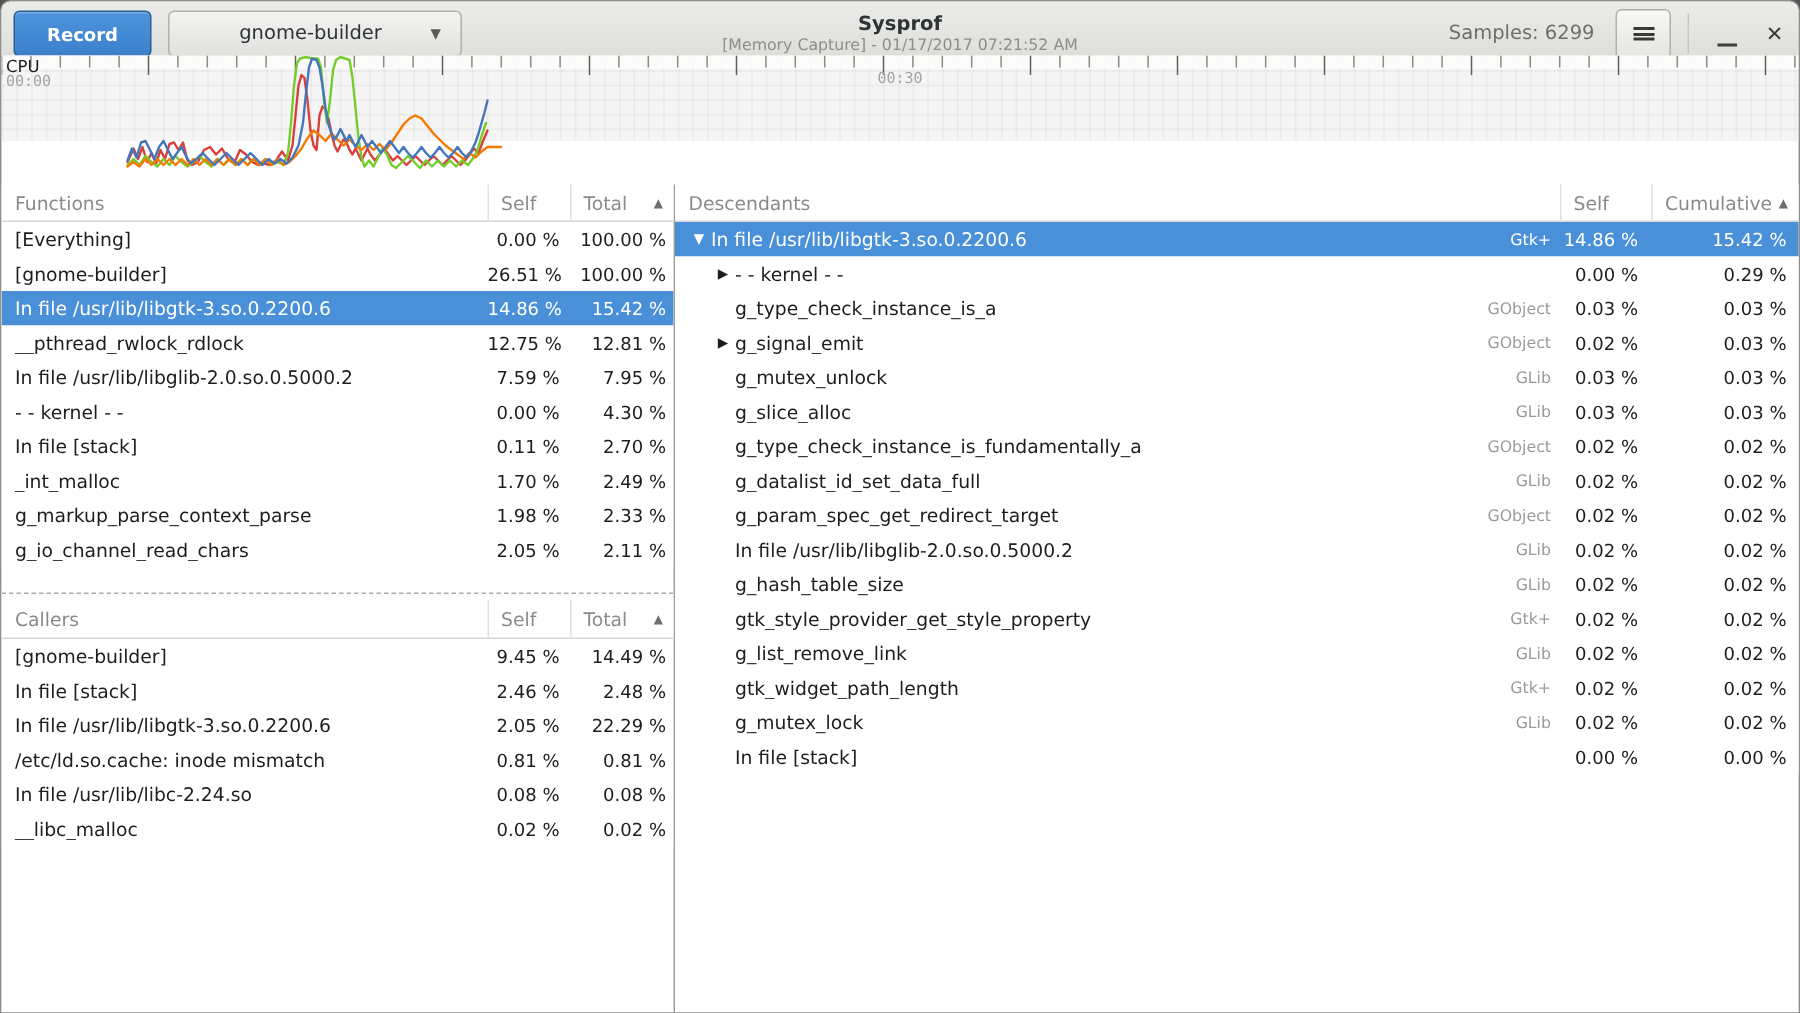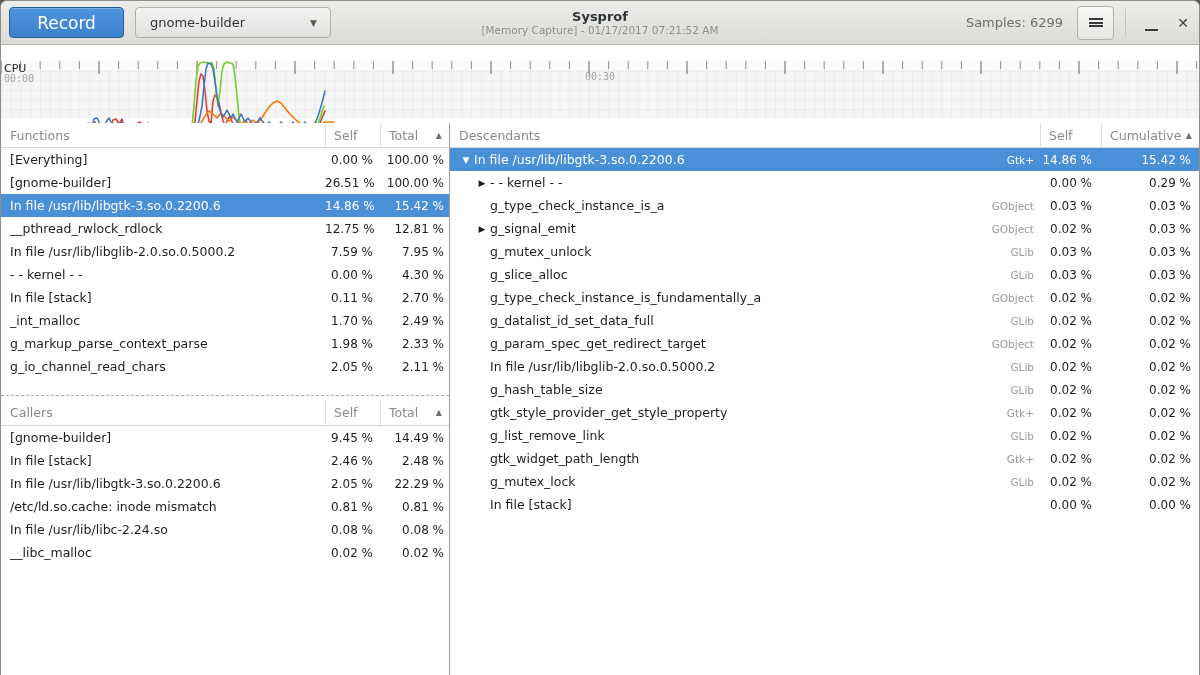--- a/index.html
+++ b/index.html
@@ -11,33 +11,34 @@
     border-radius:7px 7px 0 0; overflow:hidden;
   }
   
   .titlebar {
     position:absolute; top:0; left:0; right:0; height:44px;
     background:linear-gradient(#ececea,#dbdbd8);
     border-bottom:1px solid #b4b4b0;
     display:flex; align-items:center;
   }
   .record-btn {
-    margin-left:8px; width:115px; height:31px; border-radius:4px;
+    margin-left:8px; width:92px; height:31px; border-radius:4px;
     background:linear-gradient(#4d94dc,#3c80cc);
-    border:1px solid #27608f; color:#fff; font-size:17px;
+    border:1px solid #27608f; color:#fff; font-size:12px;
     display:flex; align-items:center; justify-content:center;
     box-shadow:inset 0 1px rgba(255,255,255,.25);
+    font-weight:bold;
   }
   .target-select {
     margin-left:11px; width:196px; height:31px; border-radius:4px;
     background:linear-gradient(#f3f3f1,#e1e1df);
     border:1px solid #b0b0ac; color:#2e3436; font-size:13px;
     display:flex; align-items:center; position:relative;
   }
-  .target-select .value { flex:1; padding-left:14px; }
+  .target-select .value { flex:1; text-align:center; padding-left:14px; }
   .target-select .arrow { color:#5a5a56; font-size:9px; margin-right:13px; }
   .title-block {
     position:absolute; left:300px; right:300px; top:0; height:44px;
     display:flex; flex-direction:column; align-items:center; justify-content:center;
     pointer-events:none;
   }
   .title-block .title { font-size:13px; font-weight:bold; color:#2e3436; line-height:15px;}
   .title-block .subtitle { font-size:10.5px; color:#8d8d89; line-height:13px;}
   .tb-right { margin-left:auto; display:flex; align-items:center; height:44px; }
   .samples { color:#6e6e6a; font-size:13px; margin-right:14px; }
@@ -47,21 +48,21 @@
     border:1px solid #b0b0ac;
     display:flex; flex-direction:column; align-items:center; justify-content:center;
   }
   .menu-btn i { display:block; width:14px; height:2px; background:#3a3a38; margin:1.5px 0; }
   .tb-sep { width:1px; height:27px; background:#c6c6c2; margin:0 9px 0 11px; }
   .win-btn { width:32px; height:34px; display:flex; align-items:center; justify-content:center; }
   .min-glyph { display:block; width:13px; height:2px; background:#3c3c3a; margin-top:14px; }
   .close-glyph { font-size:14px; color:#3c3c3a; font-weight:bold; }
   
   .graph {
-    position:absolute; top:60px; left:0; right:0; height:57px;
+    position:absolute; top:36px; left:0; right:0; height:57px;
     background-color:#f5f5f6;
     background-image:
       linear-gradient(to right, rgba(90,90,110,.06) 1px, transparent 1px),
       linear-gradient(to bottom, rgba(90,90,110,.06) 1px, transparent 1px);
     background-size:9.8px 9.7px;
   }
   .graph .ruler {
     position:absolute; top:0; left:0; right:0; height:9px;
     background:rgba(252,252,251,.9);
   }

